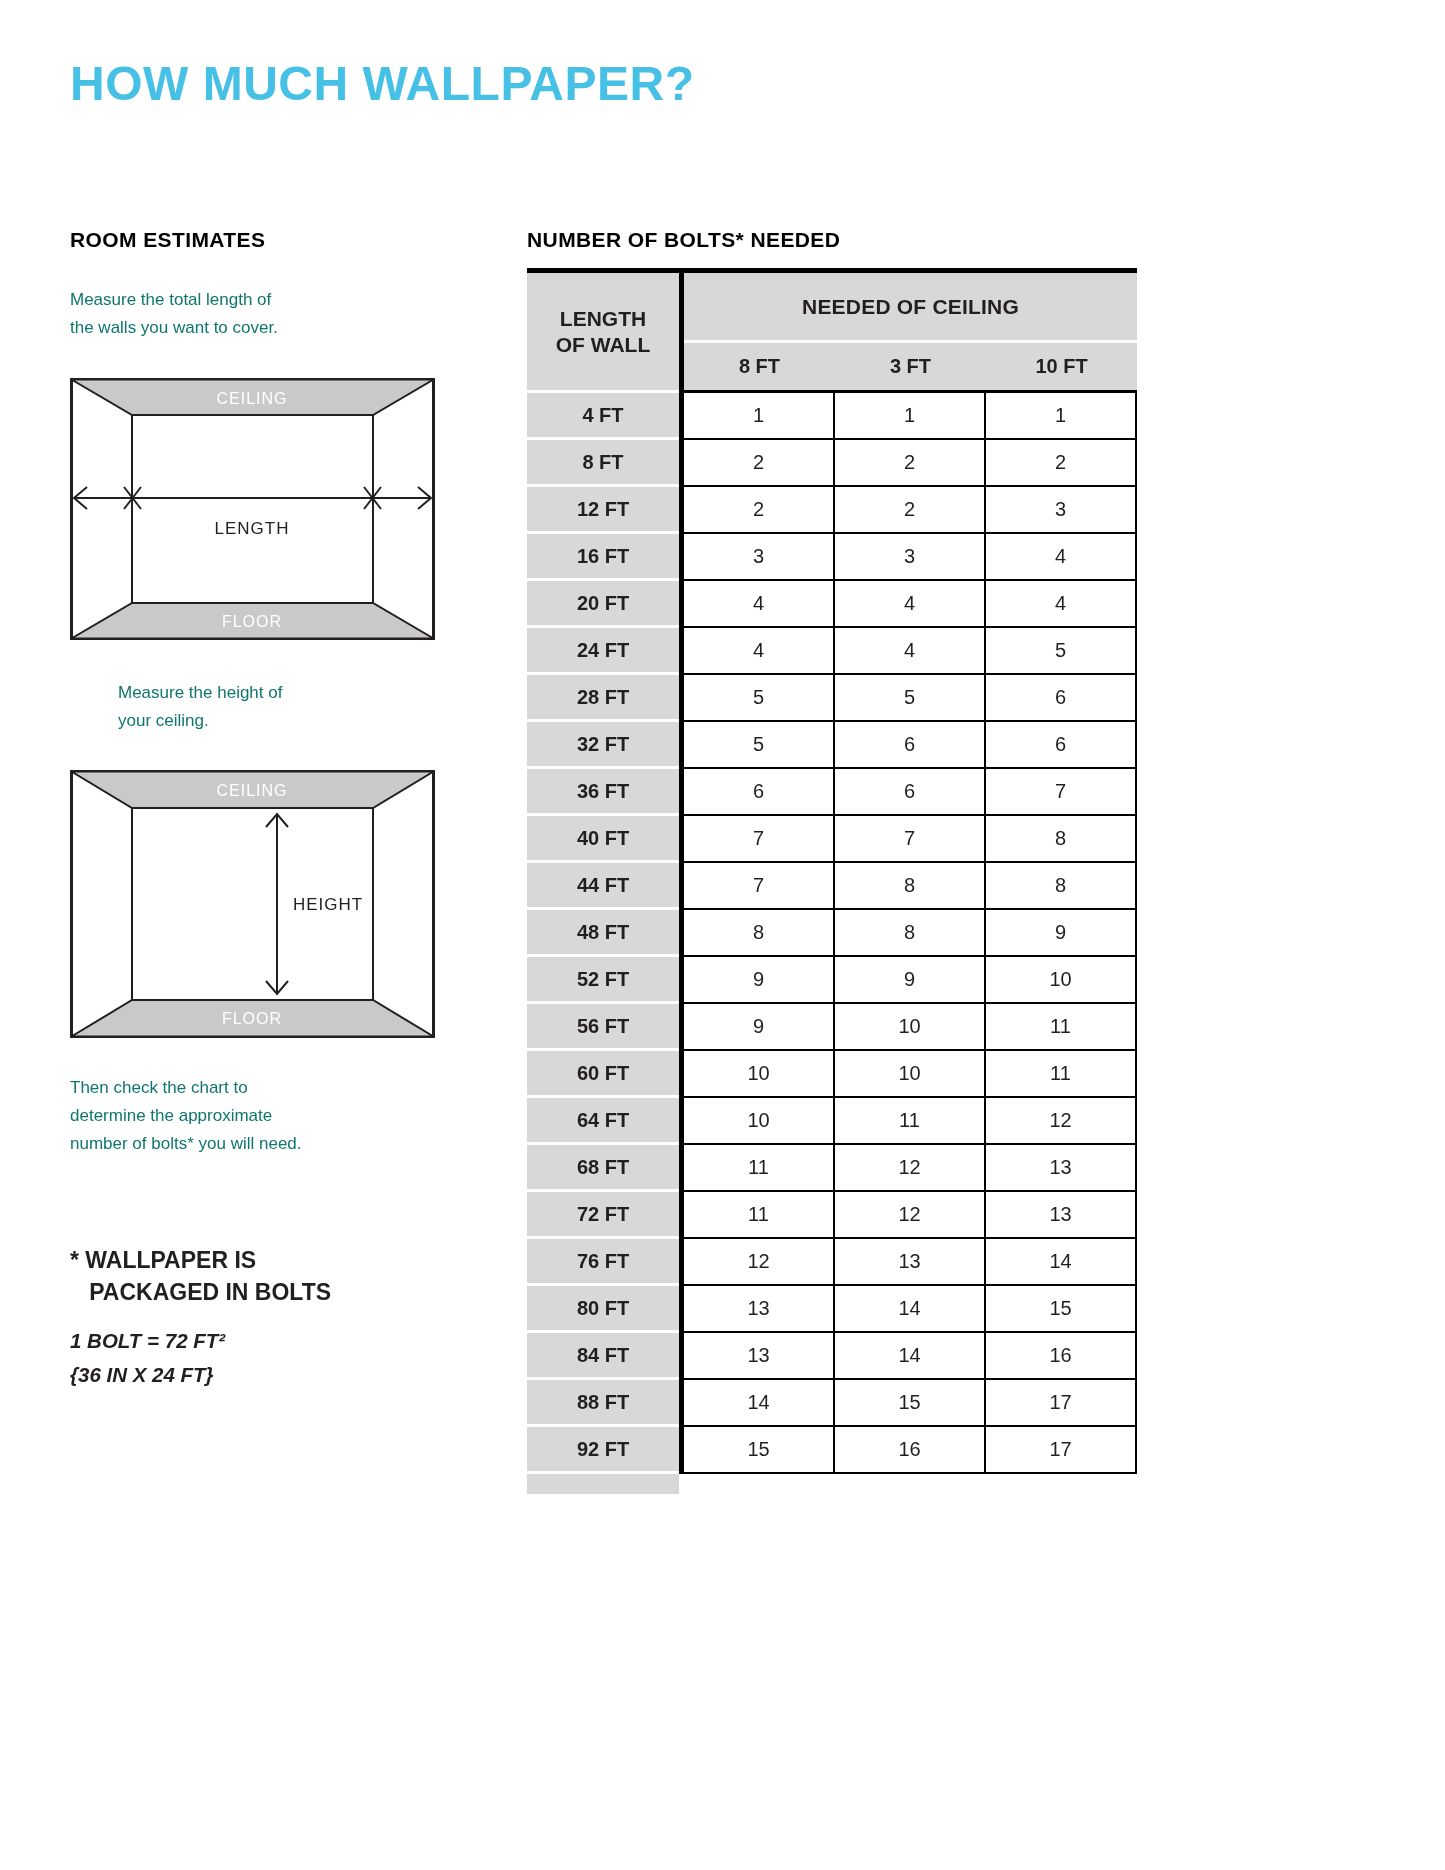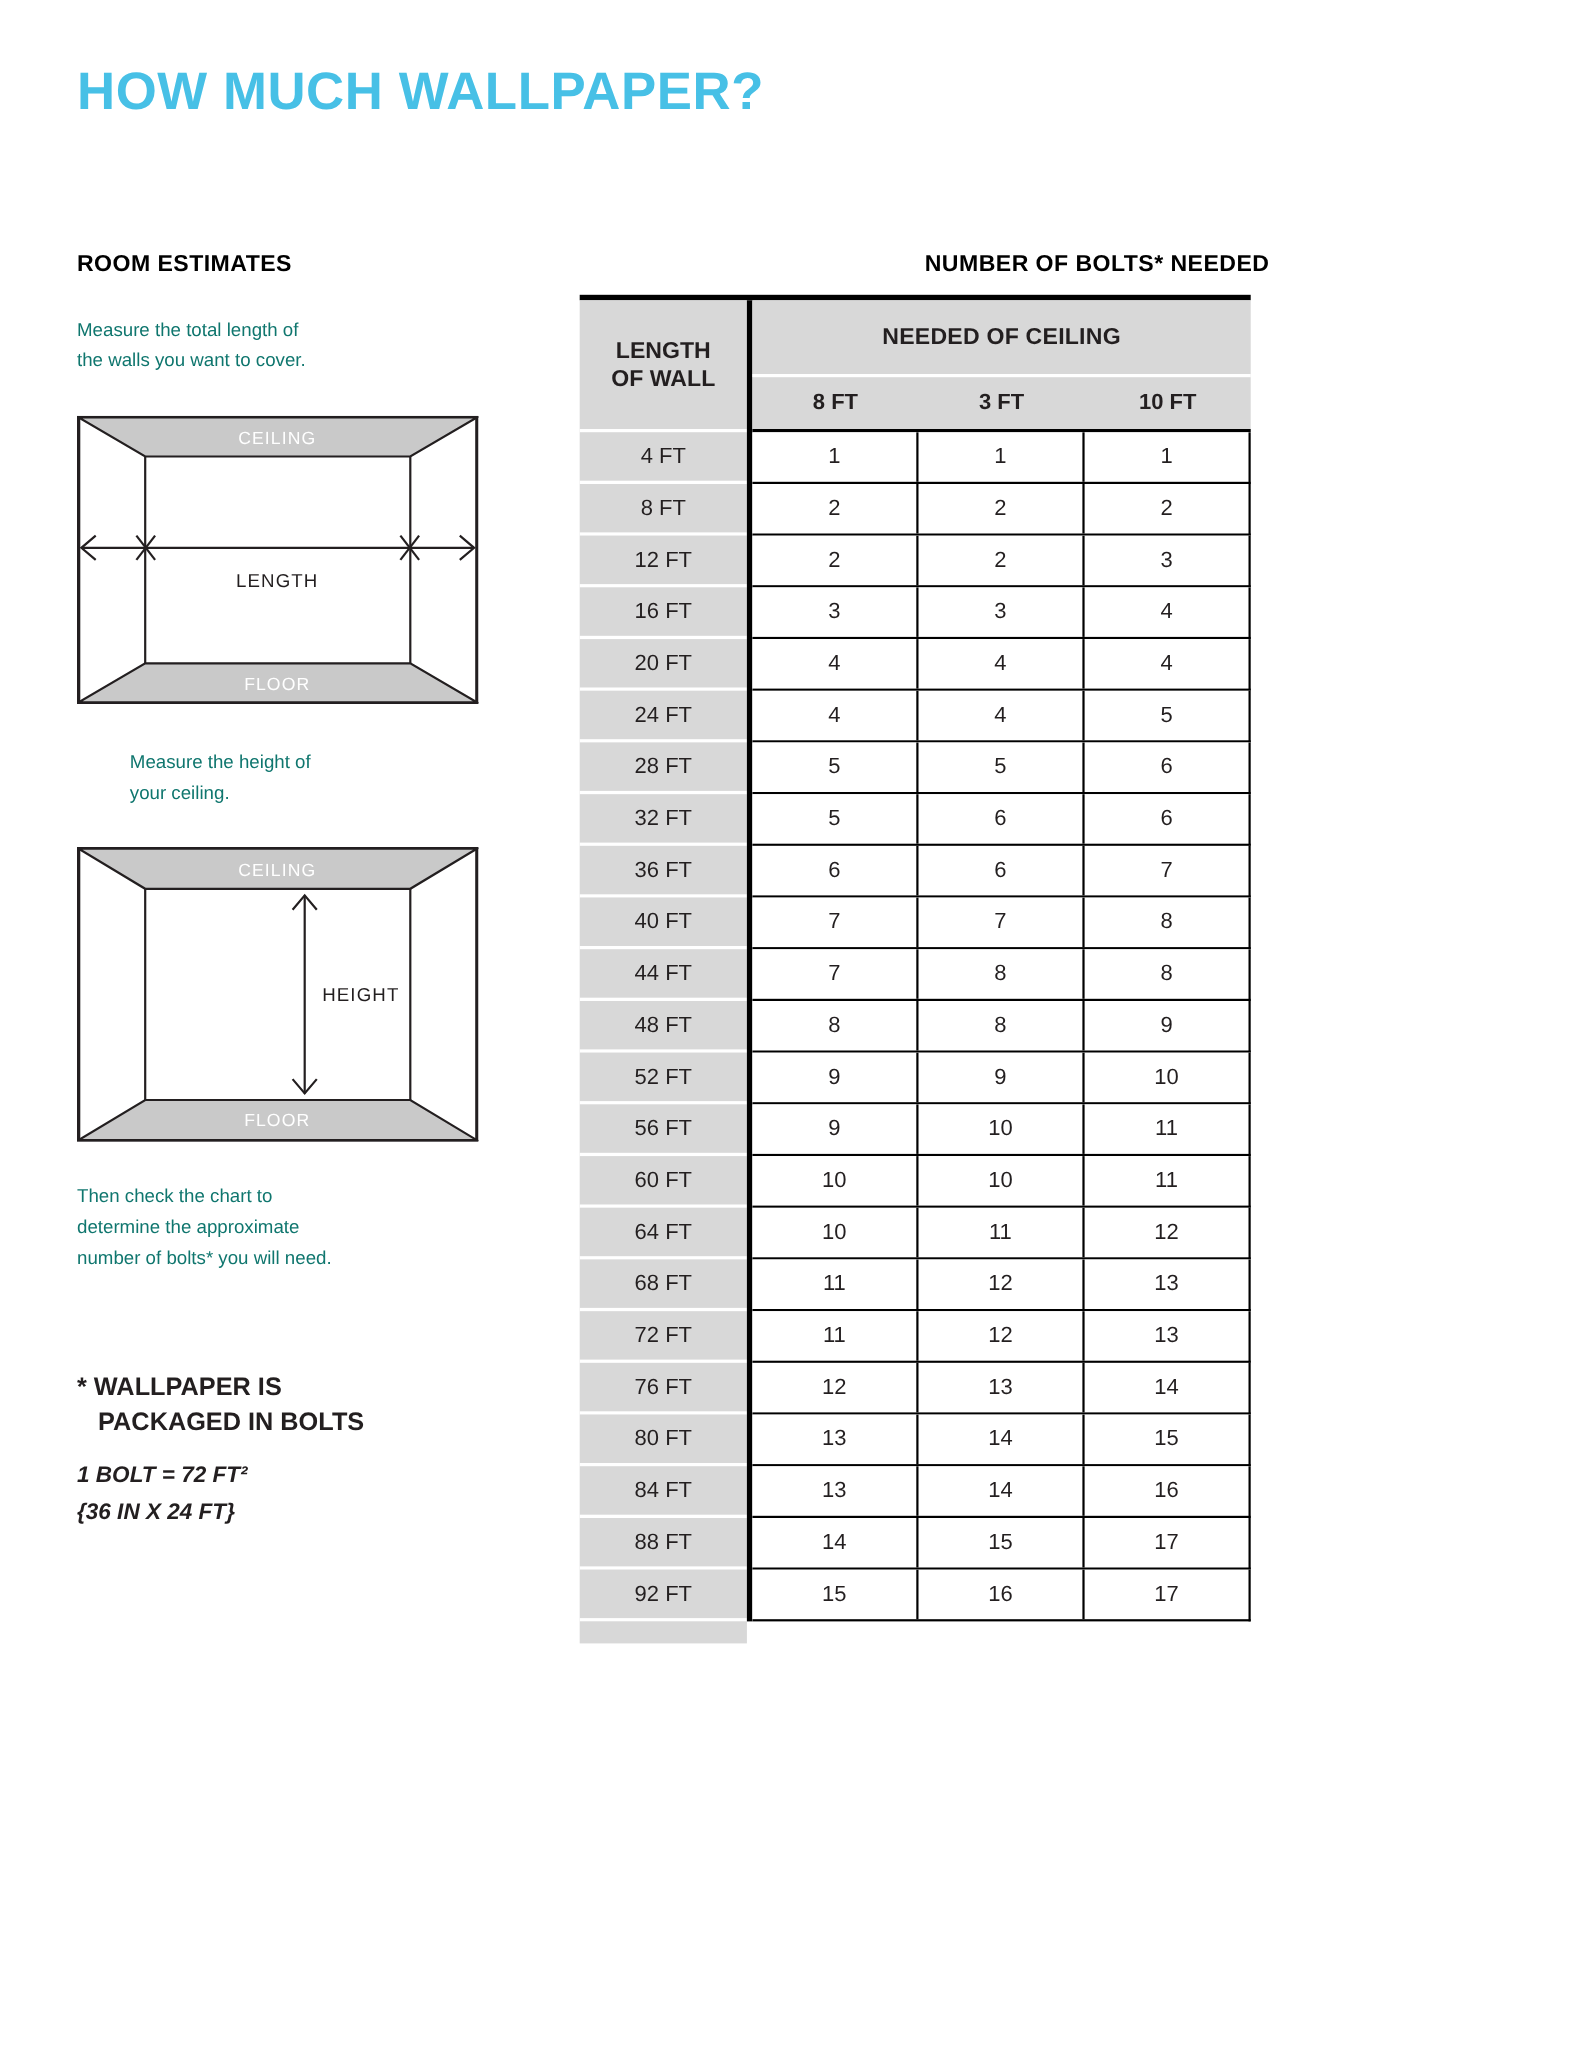--- a/index.html
+++ b/index.html
@@ -12,21 +12,21 @@
 
   .title{
     position:absolute;left:70px;top:56px;
     font-size:48px;font-weight:bold;color:#47c0e6;letter-spacing:0.5px;
   }
 
   .section-heading{
     position:absolute;font-size:21px;font-weight:bold;color:#000000;letter-spacing:0.4px;
   }
   .room-estimates-heading{left:70px;top:228px;}
-  .bolts-heading{left:544px;top:228px;width:610px;text-align:right;}
+  .bolts-heading{left:527px;top:228px;width:610px;text-align:left;}
 
   .para{
     position:absolute;left:70px;font-size:17px;line-height:28px;
     white-space:pre-line;color:#0f766e;
   }
   .para-1{top:286px;}
   .para-2{top:679px;margin-left:48px;}
   .para-3{top:1074px;}
 
   .footnote{
@@ -51,21 +51,21 @@
   .left-col{width:152px;}
   .rows-slot{display:contents;}
   .len-head{
     height:117px;background:#d8d8d8;border-bottom:3px solid #fff;
     display:flex;align-items:center;justify-content:center;text-align:center;
     font-weight:bold;font-size:21px;line-height:26px;white-space:pre-line;
   }
   .len-cell{
     height:44px;background:#d8d8d8;border-bottom:3px solid #fff;
     display:flex;align-items:center;justify-content:center;
-    font-weight:normal;font-size:20px;
+    font-weight:bold;font-size:20px;
   }
   .len-stub{height:20px;background:#d8d8d8;}
 
   .divider{width:5px;background:#000;height:1201px;}
 
   .data-col{width:453px;}
   .group-head{
     height:67px;background:#d8d8d8;border-bottom:3px solid #fff;
     display:flex;align-items:center;justify-content:center;
     font-weight:bold;font-size:21px;letter-spacing:0.2px;

